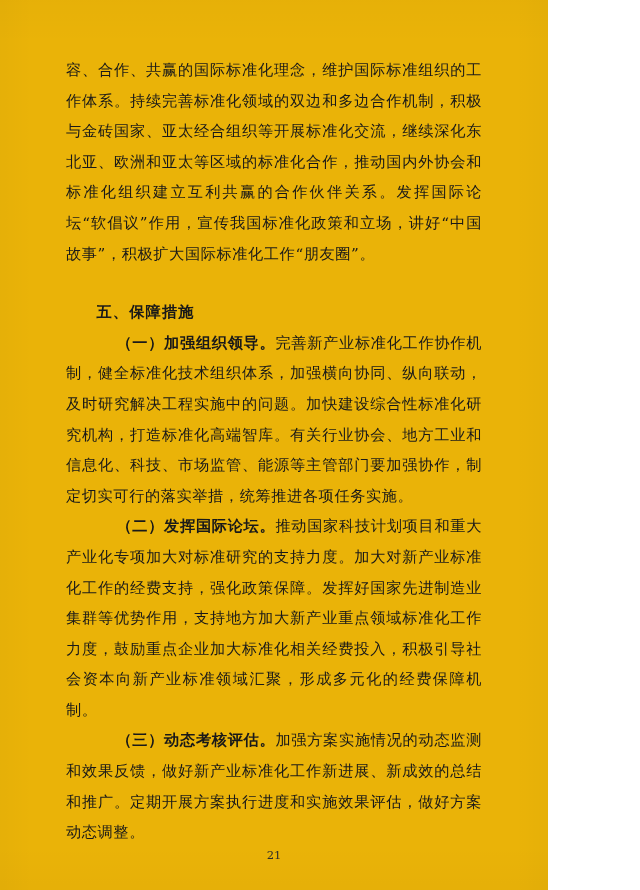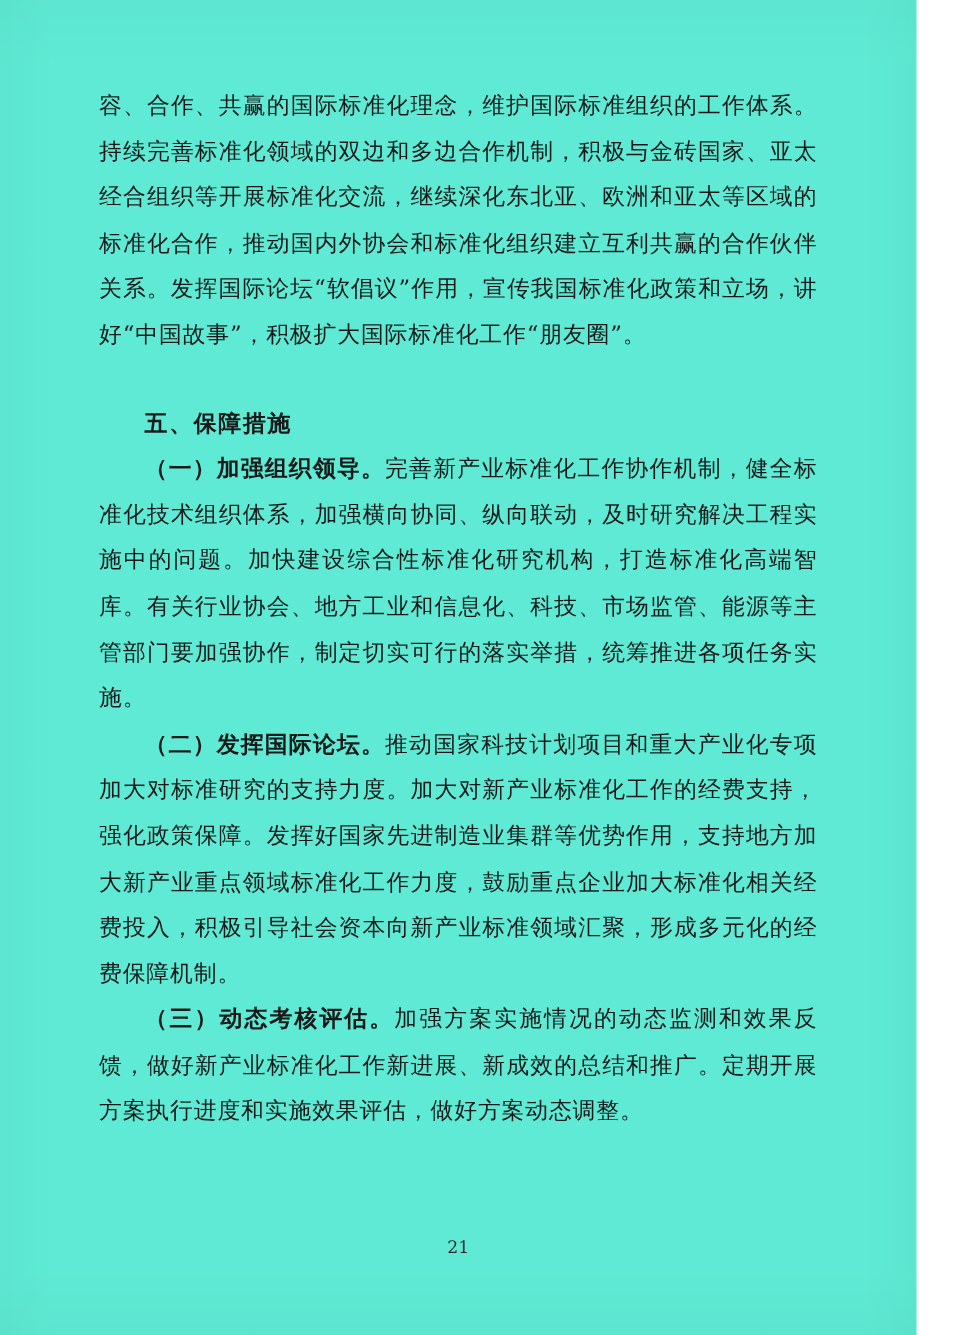--- a/index.html
+++ b/index.html
@@ -9,23 +9,23 @@
   body {
     width: 640px;
     height: 890px;
     background: #ffffff;
     font-family: "DejaVu Serif", "Liberation Serif", serif;
     color: #1a1a1a;
     overflow: hidden;
   }
   .page {
     position: relative;
-    width: 611px;
+    width: 548px;
     height: 890px;
-    background: #5eead4;
+    background: #eab308;
     box-sizing: border-box;
     padding: 55px 66px 0 66px;
   }
   
   .page::before {
     content: "";
     position: absolute;
     inset: 0;
     background:
       linear-gradient(90deg, rgba(0,0,0,0.020) 0%, rgba(0,0,0,0) 6%, rgba(0,0,0,0) 94%, rgba(0,0,0,0.020) 100%),
@@ -48,26 +48,27 @@
     text-indent: 2em;
   }
   .heading {
     text-indent: 2em;
     font-weight: bold;
     letter-spacing: 1.2px;
     margin-top: 28px;
   }
   .lead {
     font-weight: bold;
+    margin-left: 20px;
   }
   .page-number {
     position: absolute;
     left: 0;
     right: 0;
-    bottom: 52px;
+    bottom: 28px;
     text-align: center;
     font-size: 11.5px;
     color: #2b2b2b;
     font-family: "DejaVu Serif", "Liberation Serif", serif;
   }
 </style>
 </head>
 <body>
 
 <div class="page">

